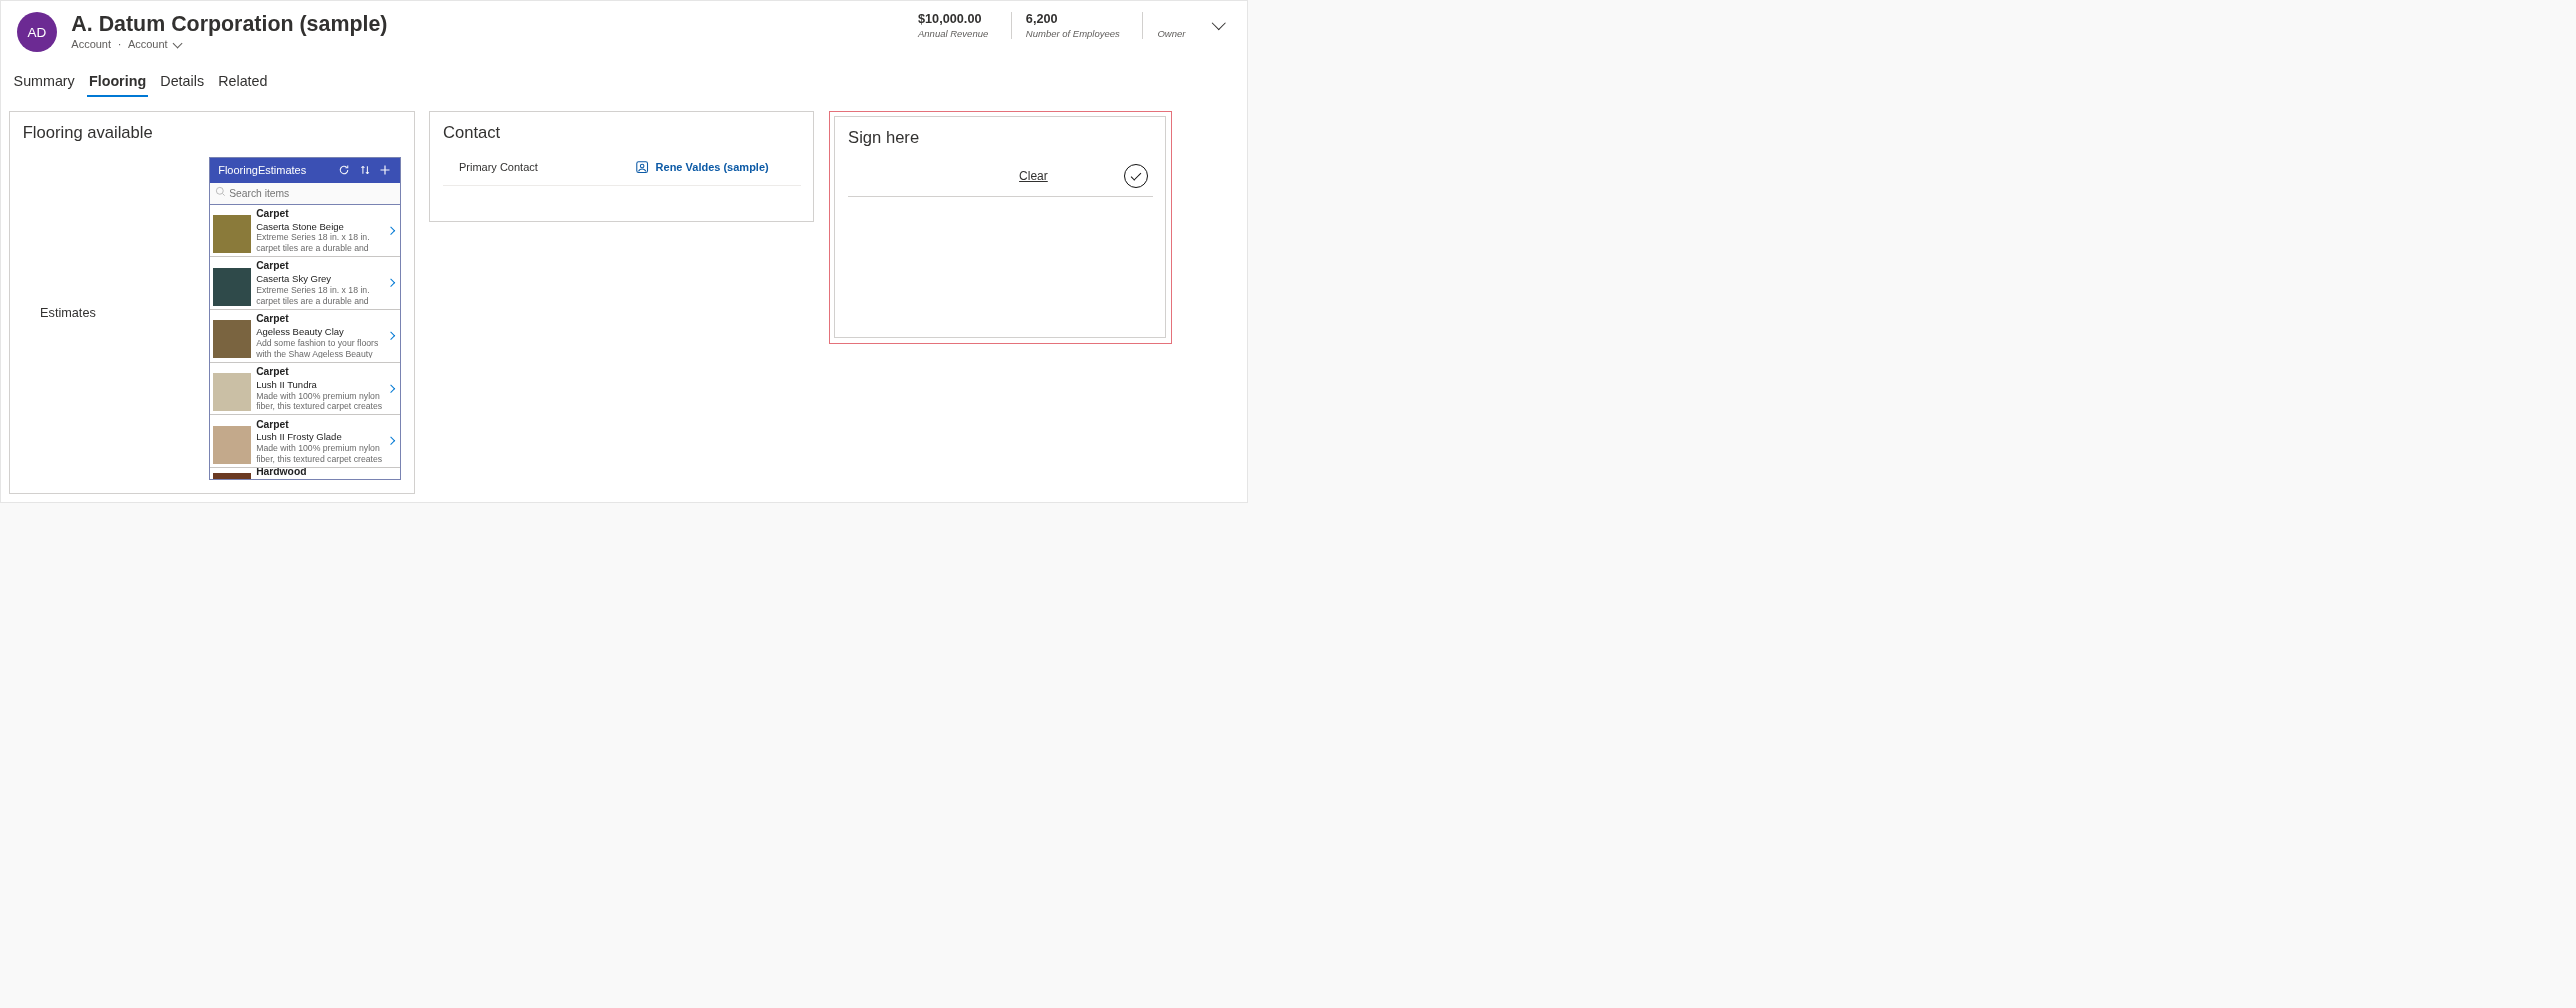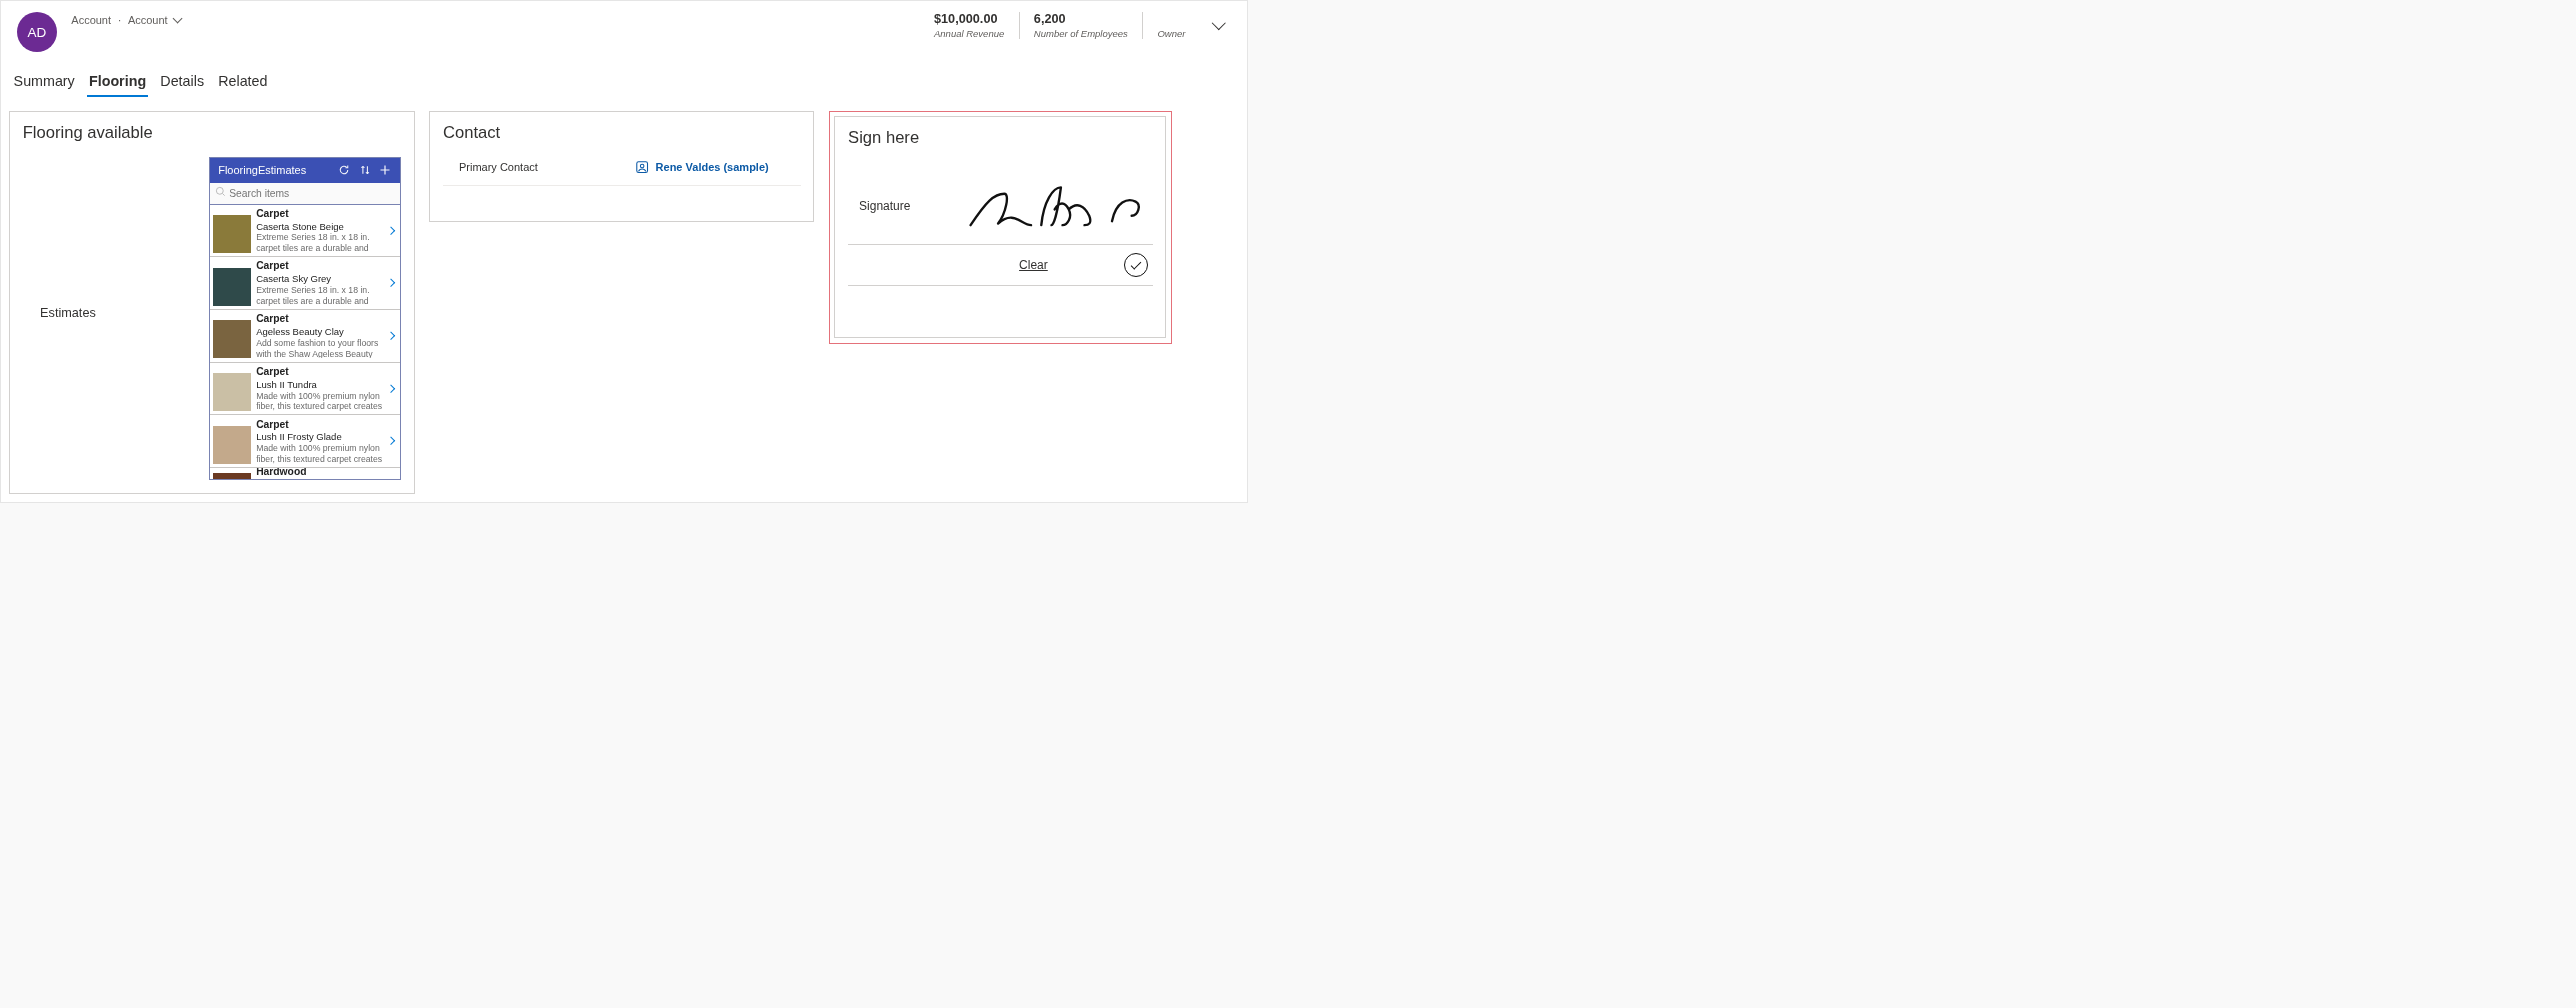--- a/index.html
+++ b/index.html
@@ -47,21 +47,21 @@
   .subtitle .chev {
     display: inline-block;
     width: 7.1px; height: 7.1px;
     border-right: 1.2px solid #605e5c;
     border-bottom: 1.2px solid #605e5c;
     transform: rotate(45deg);
     margin-left: 1.6px;
     margin-bottom: 1.6px;
   }
   .hdr-metrics {
-    display: flex; align-items: flex-start; gap: 0;
+    display: flex; align-items: flex-start; gap: 8px;
     color: #323130;
   }
   .metric { padding: 0 14.3px; border-left: 0.8px solid #d2d0ce; }
   .metric:first-child { border-left: none; }
   .metric .v { font-size: 12.7px; font-weight: 600; }
   .metric .l { font-size: 9.5px; color: #605e5c; margin-top: 1.6px; font-style: italic; }
   .hdr-expand {
     width: 25px; height: 25px;
     display: flex; align-items: center; justify-content: center;
     margin-left: 6.3px;
@@ -245,20 +245,21 @@
   }
 </style>
 </head>
 <body>
 
 <div class="page">
 
   <div class="header">
     <div class="avatar">AD</div>
     <div class="title-block">
+      <div class="page-title">A. Datum Corporation (sample)</div>
       <div class="subtitle">
         <span>Account</span>
         <span class="dot"></span>
         <span>Account</span>
         <span class="chev"></span>
       </div>
     </div>
     <div class="hdr-metrics">
       <div class="metric">
         <div class="v">$10,000.00</div>
@@ -405,30 +406,20 @@
             <path d="M6 19c1-3 4-4 6-4s5 1 6 4"></path>
           </svg>
           <span>Rene Valdes (sample)</span>
         </div>
       </div>
     </div>
 
     <div class="sign-wrap">
       <div class="card sign-card">
         <div class="card-title">Sign here</div>
-        <div class="sig-row">
-          <div class="sig-label">Signature</div>
-          <div class="sig-pad">
-            <svg width="182" height="55" viewBox="0 0 230 70" fill="none" stroke="#111" stroke-width="3" stroke-linecap="round" stroke-linejoin="round">
-              <path d="M5 60 C 25 30, 35 20, 48 20 C 55 20, 50 45, 40 58 C 60 40, 70 60, 82 60"></path>
-              <path d="M95 60 C 98 30, 110 12, 120 12 C 115 50, 110 60, 108 60 M112 40 C 118 30, 125 30, 130 40 C 135 50, 128 60, 122 60 M130 40 C 140 30, 150 35, 156 48 C 160 58, 155 60, 150 60"></path>
-              <path d="M185 55 C 190 30, 205 25, 215 30 C 223 34, 218 48, 210 48"></path>
-            </svg>
-          </div>
-        </div>
         <div class="clear-row">
           <span class="clear-link">Clear</span>
           <div class="check-circle">
               <span></span>
             </div>
         </div>
       </div>
     </div>
 
   </div>

